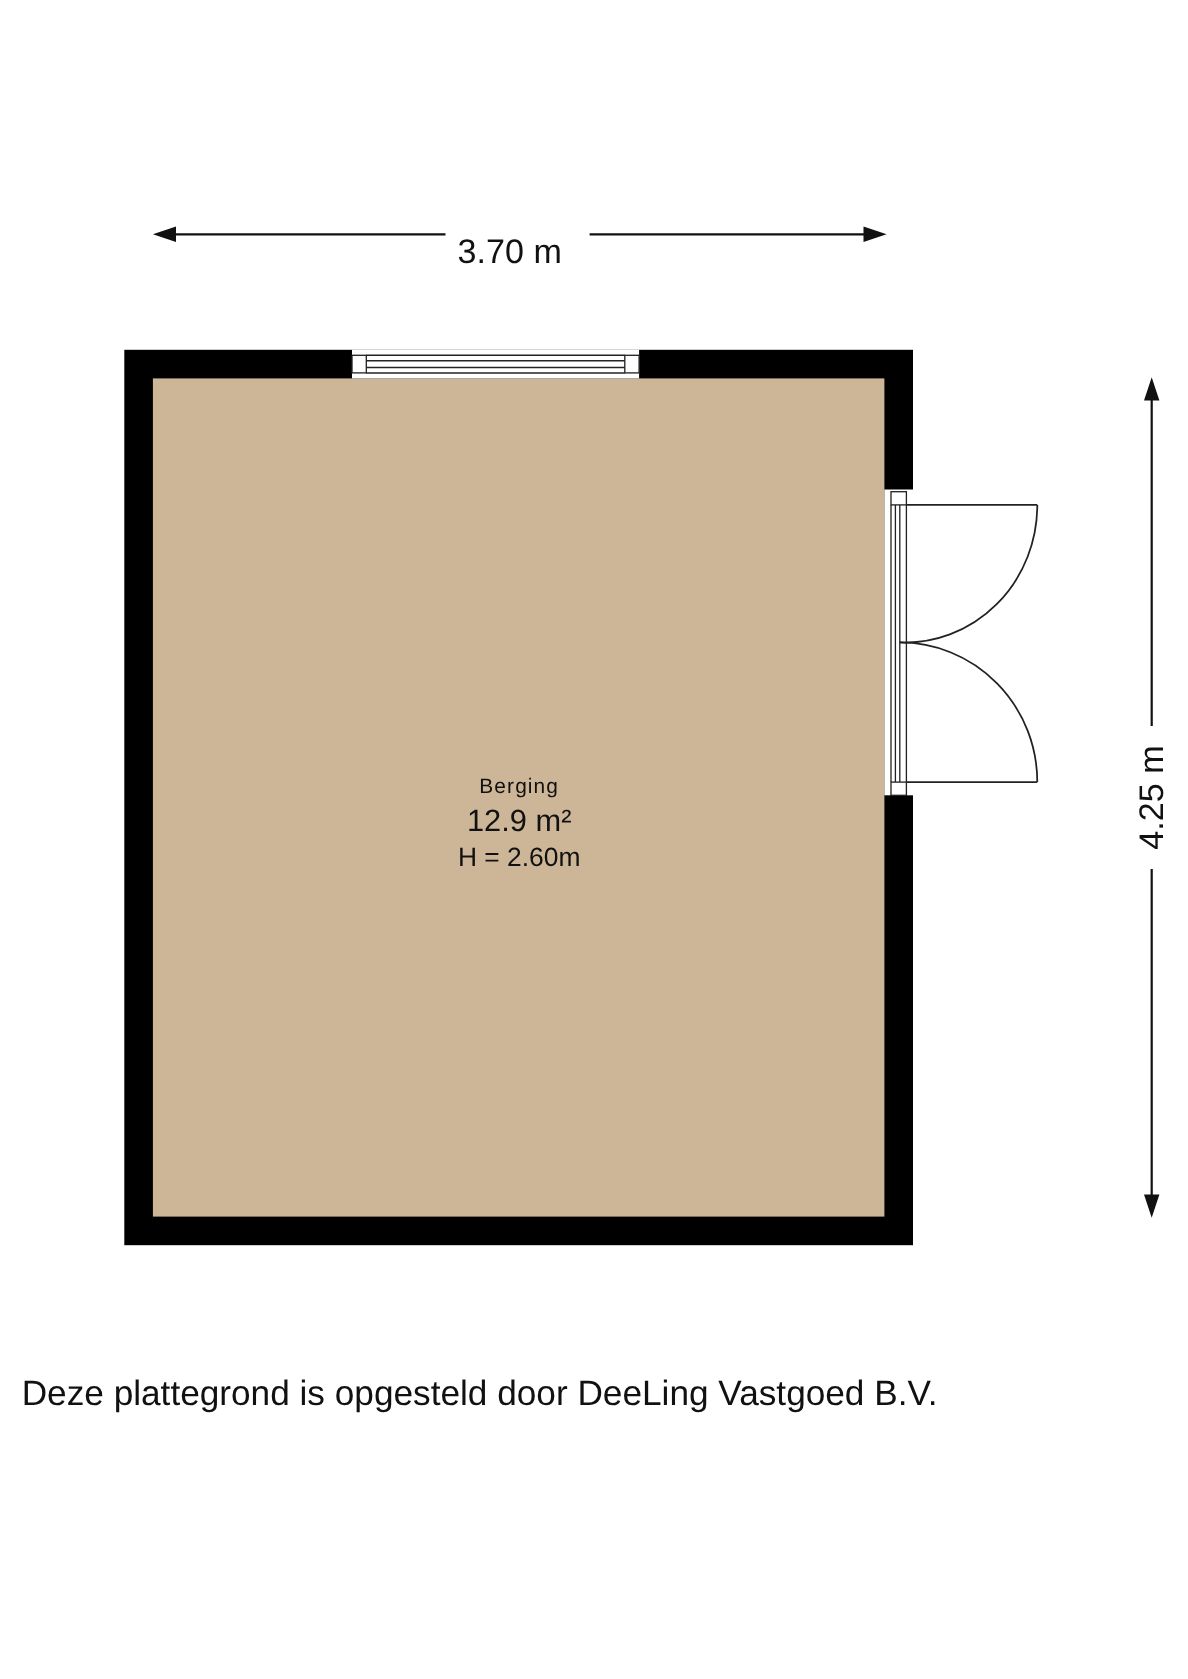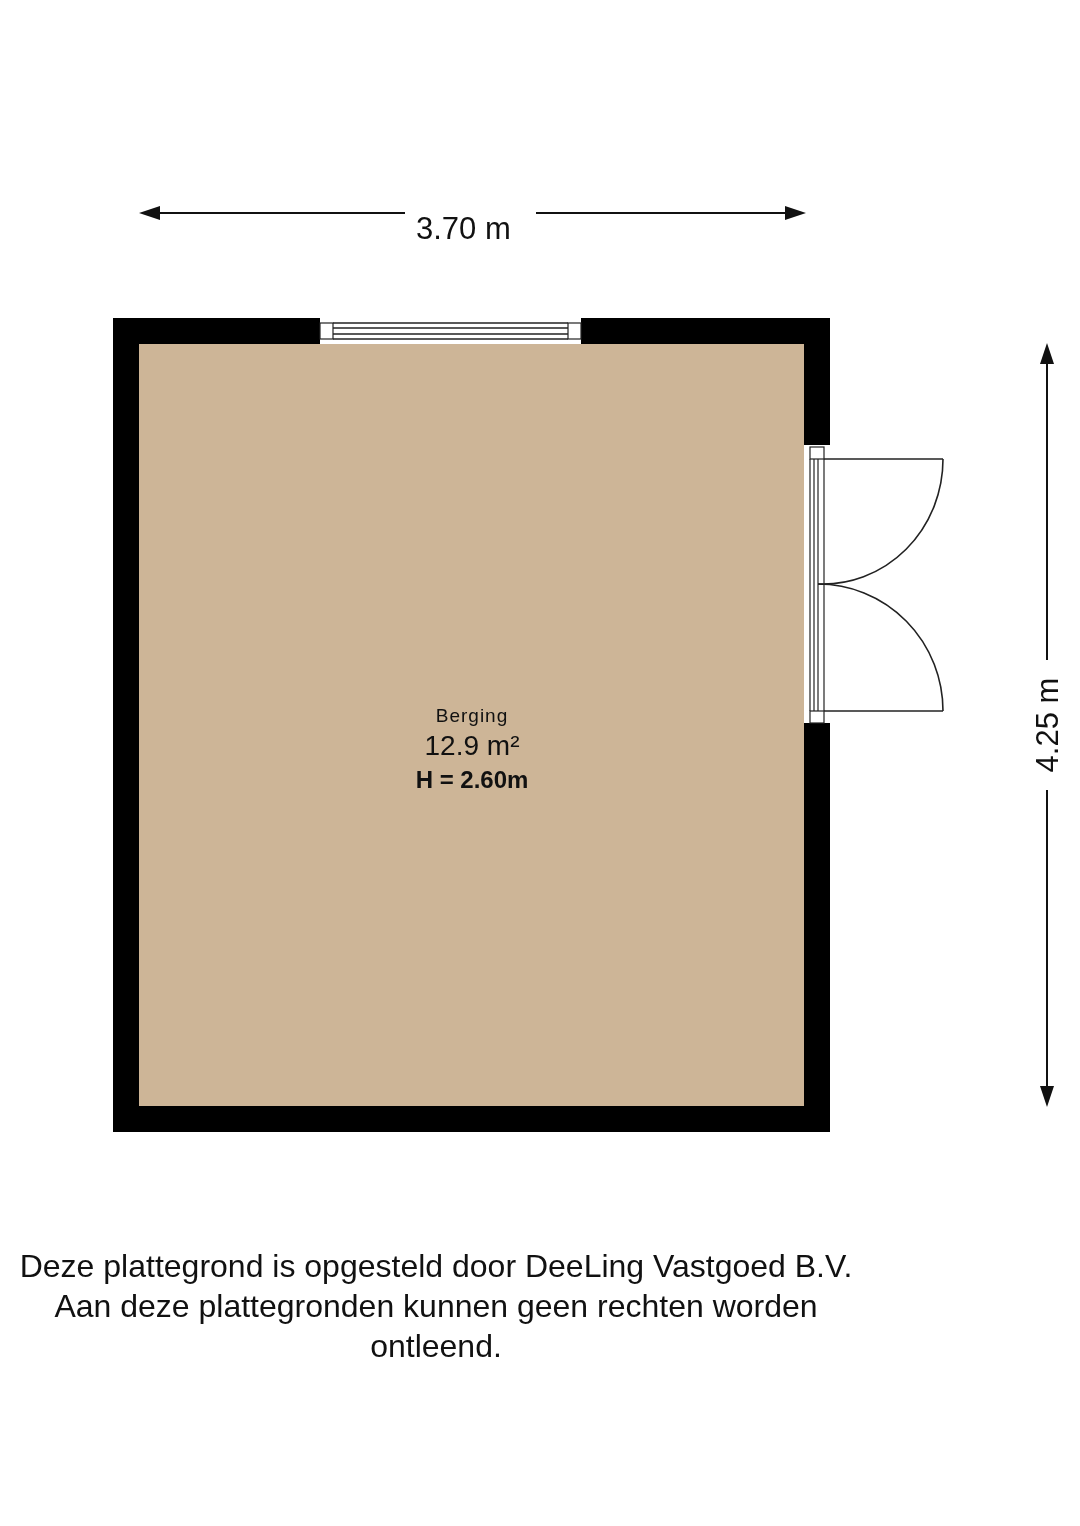--- a/index.html
+++ b/index.html
@@ -5,21 +5,21 @@
   html, body { margin: 0; padding: 0; background: #ffffff; }
   body { width: 1080px; height: 1526px; position: relative; overflow: hidden;
          font-family: "Liberation Sans", sans-serif; color: #111; }
   svg.plan { position: absolute; left: 0; top: 0; }
   .dim-label { position: absolute; font-size: 31px; color: #111; background: #fff; padding: 0 8px; line-height: 1; }
   .dim-top { left: 408px; top: 182px; margin-top: 31px; }
   .dim-right { left: 1047px; top: 725px; transform: translate(-50%, -50%) rotate(-90deg); white-space: nowrap; }
   .room-label { position: absolute; left: 372px; top: 706px; width: 200px; text-align: center; line-height: 1; }
   .room-name { font-size: 19px; letter-spacing: 1px; display: block; margin-bottom: 7px; }
   .room-area { font-size: 28px; display: block; margin-bottom: 8px; }
-  .room-height { font-size: 24px; display: block; font-weight: bold; }
+  .room-height { font-size: 24px; display: block; }
   .footer { position: absolute; left: 0; width: 872px; top: 1246px; text-align: center; font-size: 32px; line-height: 40px; }
   .footer span { display: block; }
 </style>
 </head>
 <body>
 
 <svg class="plan" width="1080" height="1526" viewBox="0 0 1080 1526">
 
   <g>
     <line x1="150" y1="213" x2="405" y2="213" stroke="#111" stroke-width="2"></line>
@@ -70,14 +70,13 @@
 <div class="dim-label dim-right">4.25 m</div>
 
 <div class="room-label">
   <span class="room-name">Berging</span>
   <span class="room-area">12.9 m²</span>
   <span class="room-height">H = 2.60m</span>
 </div>
 
 <div class="footer">
   <span>Deze plattegrond is opgesteld door DeeLing Vastgoed B.V.</span>
-  <span>Aan deze plattegronden kunnen geen rechten worden ontleend.</span>
 </div>
 
 </body></html>

